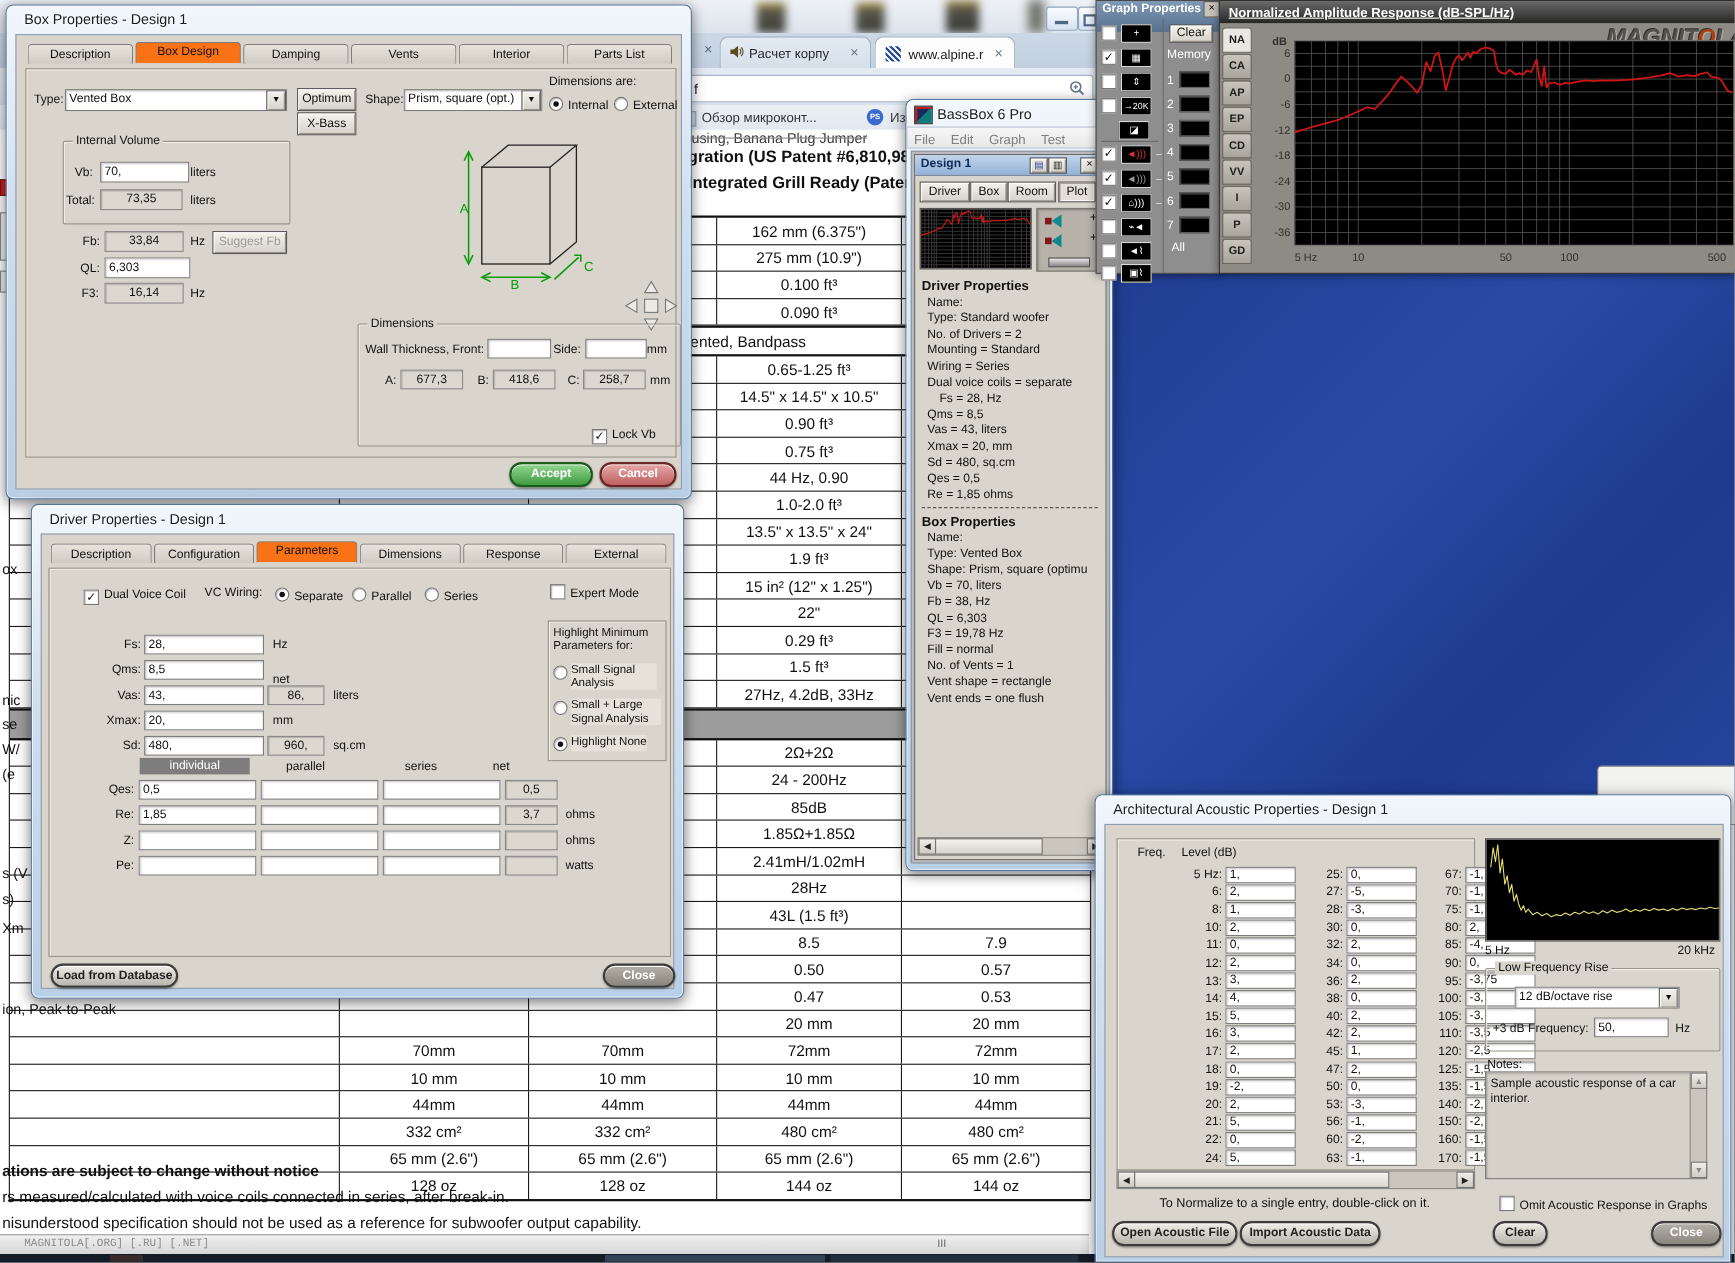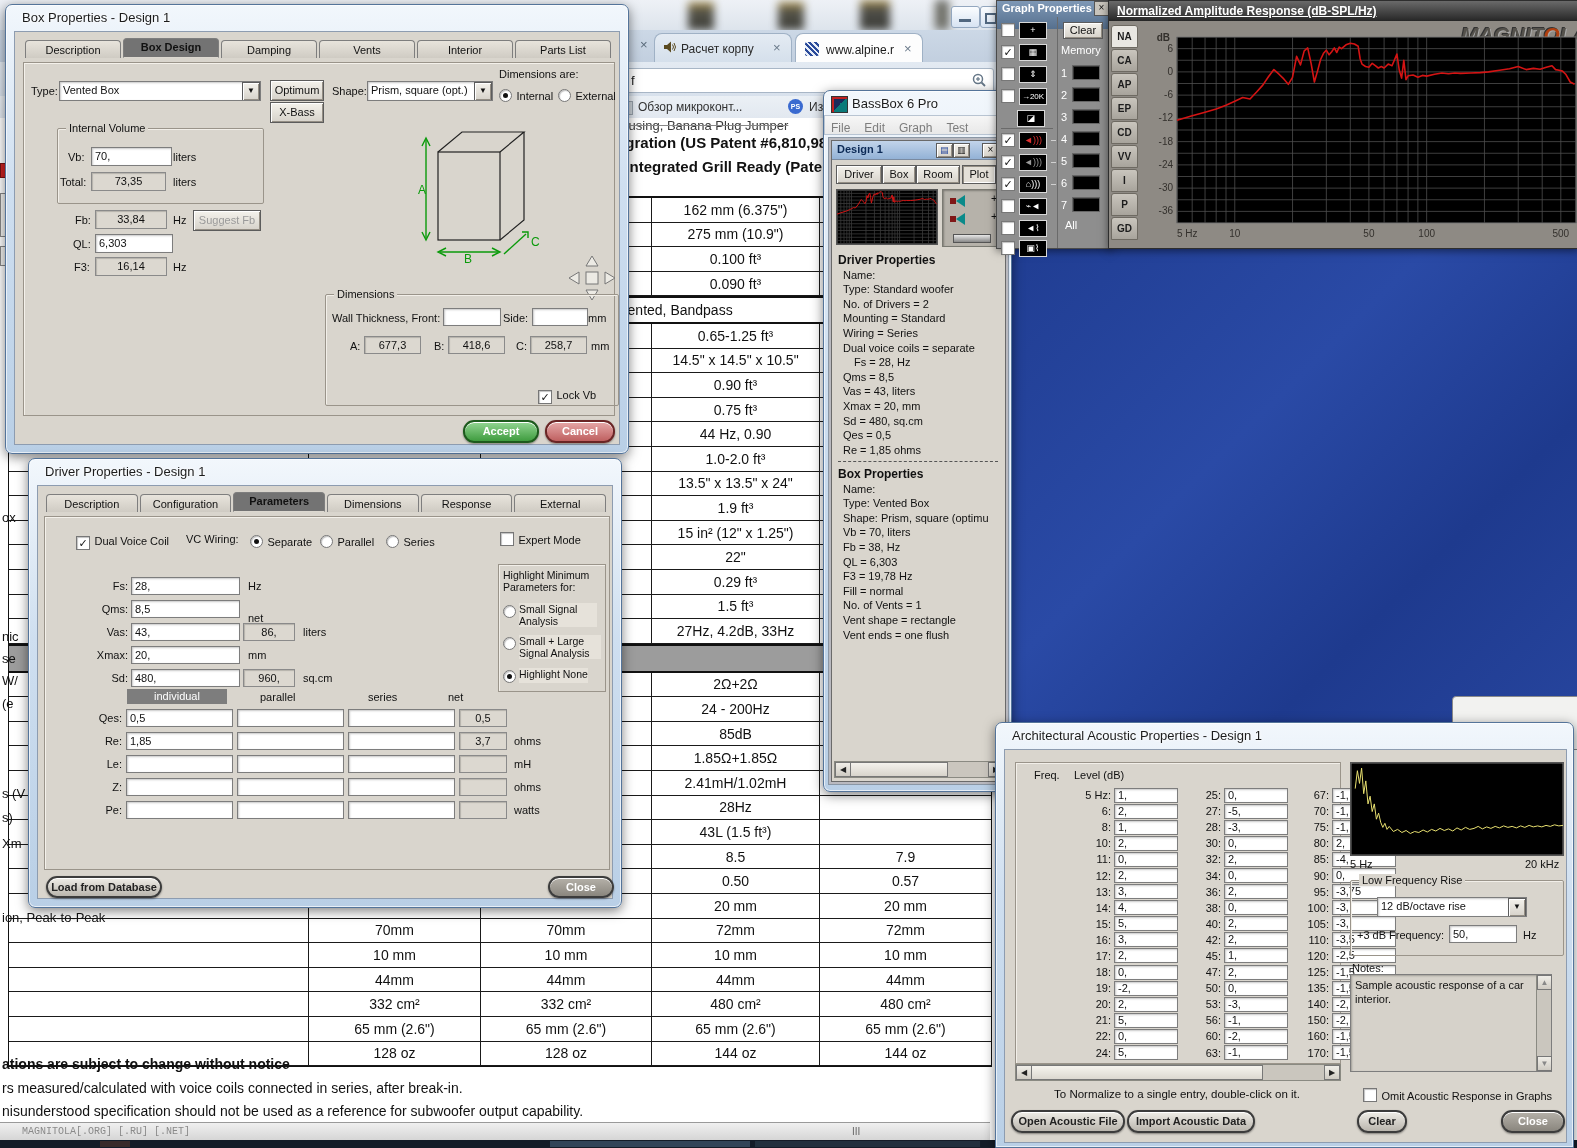--- a/index.html
+++ b/index.html
@@ -22,21 +22,21 @@
        font-size:11px;line-height:17px;padding:0 3px;white-space:nowrap;overflow:hidden;}
   .disp{background:#dcd8d0;border:1px solid #8a8a8a;box-shadow:inset 1px 1px 1px rgba(0,0,0,.18);
        font-size:11px;line-height:17px;text-align:center;white-space:nowrap;}
   .group{position:absolute;border:1px solid #9a948a;border-radius:2px;
        box-shadow:inset 1px 1px 0 #f2efe9;}
   .legend{position:absolute;top:-7px;left:8px;background:#d9d5cd;padding:0 3px;font-size:11px;}
   .tabrow{position:absolute;display:flex;gap:2px;}
   .tab{border:1px solid #7e7e7e;border-bottom:none;border-radius:4px 4px 0 0;
        background:linear-gradient(#e8e4dc,#cfcbc3);font-size:11px;text-align:center;
        padding:3px 0 2px 0;flex:1;}
-  .tab.active{background:#737373;font-weight:bold;padding-top:2px;margin-top:-2px;
+  .tab.active{background:#f97316;font-weight:normal;padding-top:2px;margin-top:-2px;
        border-bottom:1px solid #dcd8d0;}
   .chk{display:inline-block;width:12px;height:12px;background:#fff;border:1px solid #777;
        box-shadow:inset 1px 1px 1px rgba(0,0,0,.25);font-size:11px;line-height:12px;
        text-align:center;color:#111;vertical-align:-2px;}
   .rad{display:inline-block;width:11px;height:11px;border-radius:50%;background:#fff;
        border:1px solid #777;box-shadow:inset 1px 1px 1px rgba(0,0,0,.25);vertical-align:-2px;position:relative;}
   .rad.on::after{content:"";position:absolute;left:3px;top:3px;width:5px;height:5px;border-radius:50%;background:#111;}
   .pill{border-radius:11px;border:2px solid #3c3c3c;background:linear-gradient(#efede7,#b9b5ad);
        font-size:11px;font-weight:bold;text-align:center;color:#222;
        box-shadow:0 1px 2px rgba(0,0,0,.4), inset 0 1px 0 #fff;}
@@ -336,20 +336,27 @@
         <div></div>
           <div></div>
           <div></div>
           <div>0.50</div>
           <div>0.57</div>
       </div>
         <div class="srow">
         <div></div>
           <div></div>
           <div></div>
+          <div>0.47</div>
+          <div>0.53</div>
+      </div>
+        <div class="srow">
+        <div></div>
+          <div></div>
+          <div></div>
           <div>20 mm</div>
           <div>20 mm</div>
       </div>
       </div>
     <div>
 
     <div class="srow">
         <div></div>
           <div>70mm</div>
           <div>70mm</div>
@@ -606,28 +613,20 @@
           <div class="disp" style="width:46px;height:16px;margin-left:4px;">0,5</div>
           <span class="lbl" style="margin-left:7px;"></span>
         </div>
           <div style="display:flex;align-items:center;height:23px;">
           <span class="lbl" style="width:84px;text-align:right;margin-right:4px;">Re:</span>
           <div class="inp" style="width:99px;height:16px;">1,85</div>
           <div class="inp" style="width:99px;height:16px;margin-left:4px;"></div>
           <div class="inp" style="width:99px;height:16px;margin-left:4px;"></div>
           <div class="disp" style="width:46px;height:16px;margin-left:4px;">3,7</div>
           <span class="lbl" style="margin-left:7px;">ohms</span>
-        </div>
-          <div style="display:flex;align-items:center;height:23px;">
-          <span class="lbl" style="width:84px;text-align:right;margin-right:4px;">Le:</span>
-          <div class="inp" style="width:99px;height:16px;"></div>
-          <div class="inp" style="width:99px;height:16px;margin-left:4px;"></div>
-          <div class="inp" style="width:99px;height:16px;margin-left:4px;"></div>
-          <div class="disp" style="width:46px;height:16px;margin-left:4px;"></div>
-          <span class="lbl" style="margin-left:7px;">mH</span>
         </div>
           <div style="display:flex;align-items:center;height:23px;">
           <span class="lbl" style="width:84px;text-align:right;margin-right:4px;">Z:</span>
           <div class="inp" style="width:99px;height:16px;"></div>
           <div class="inp" style="width:99px;height:16px;margin-left:4px;"></div>
           <div class="inp" style="width:99px;height:16px;margin-left:4px;"></div>
           <div class="disp" style="width:46px;height:16px;margin-left:4px;"></div>
           <span class="lbl" style="margin-left:7px;">ohms</span>
         </div>
           <div style="display:flex;align-items:center;height:23px;">

